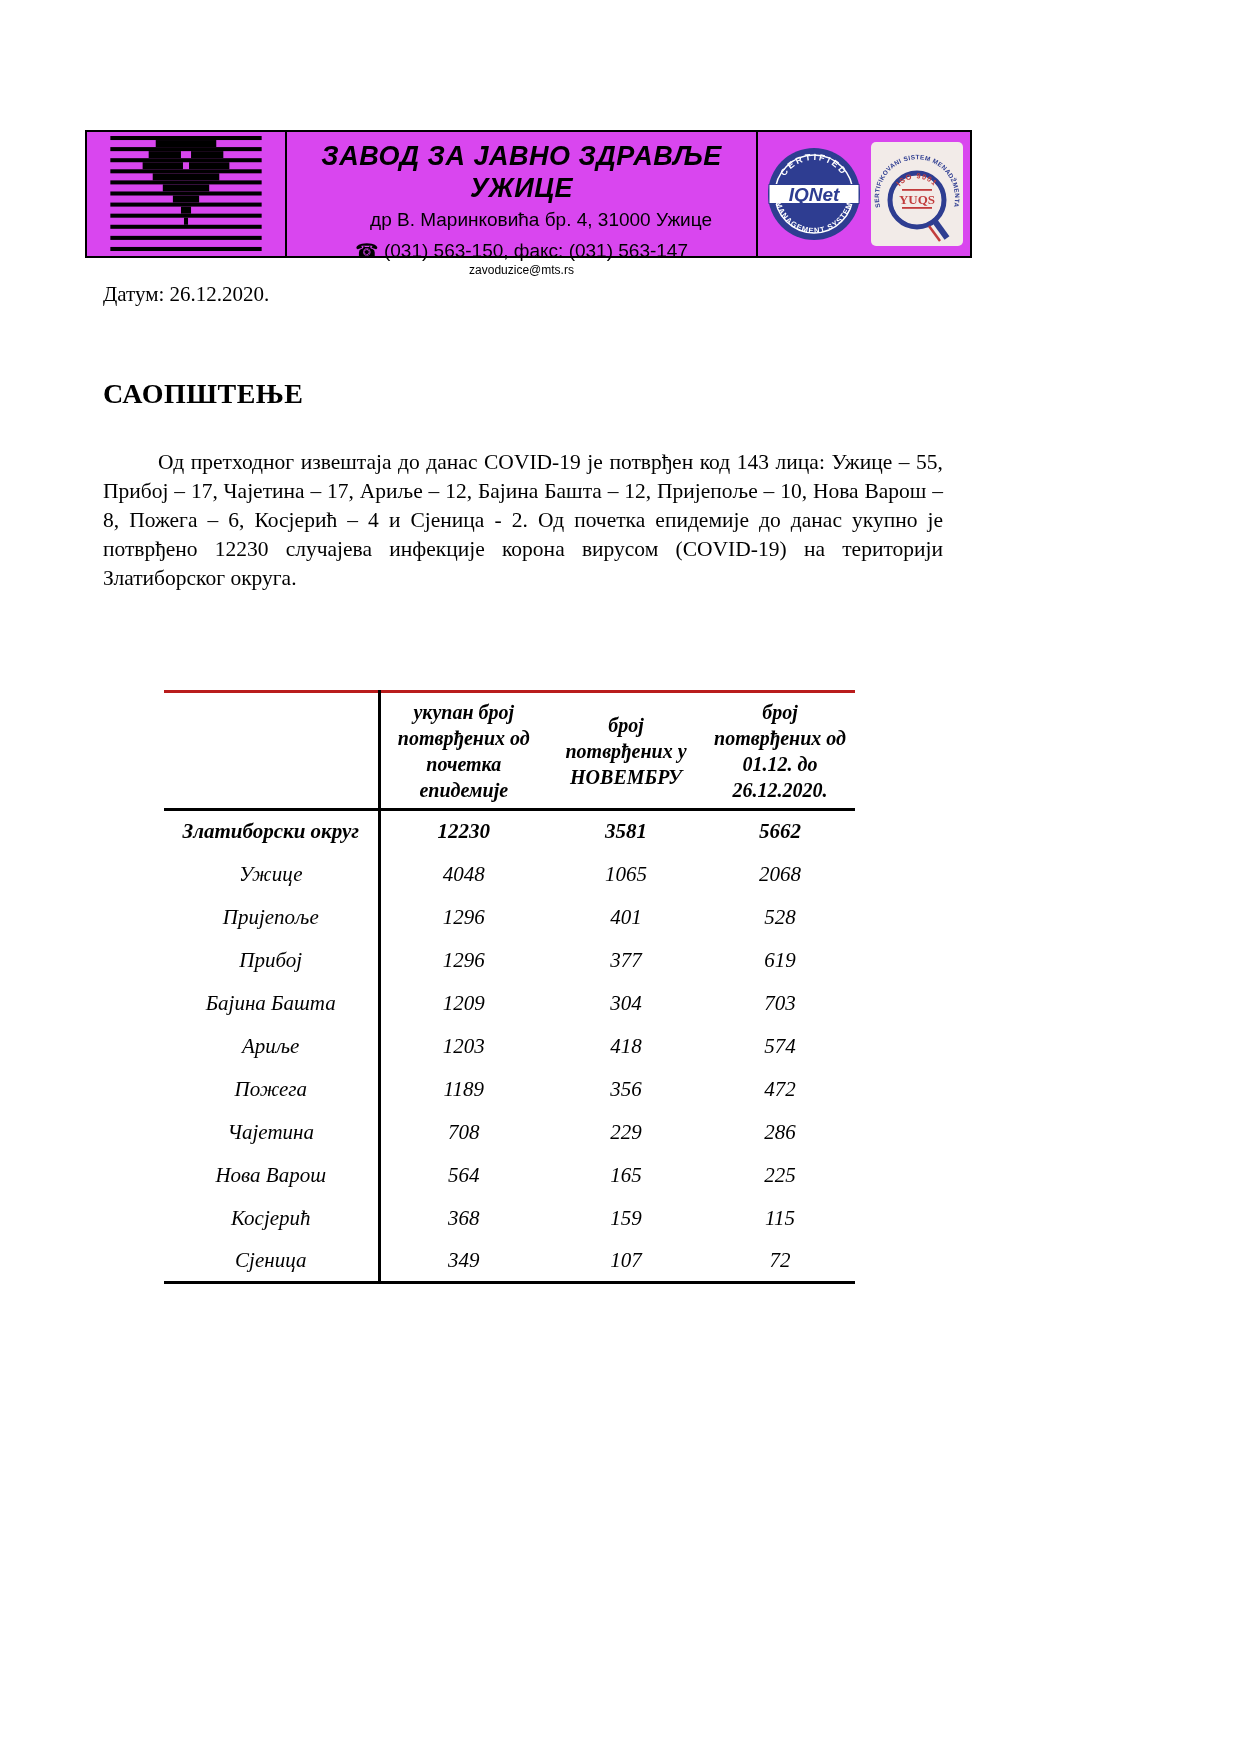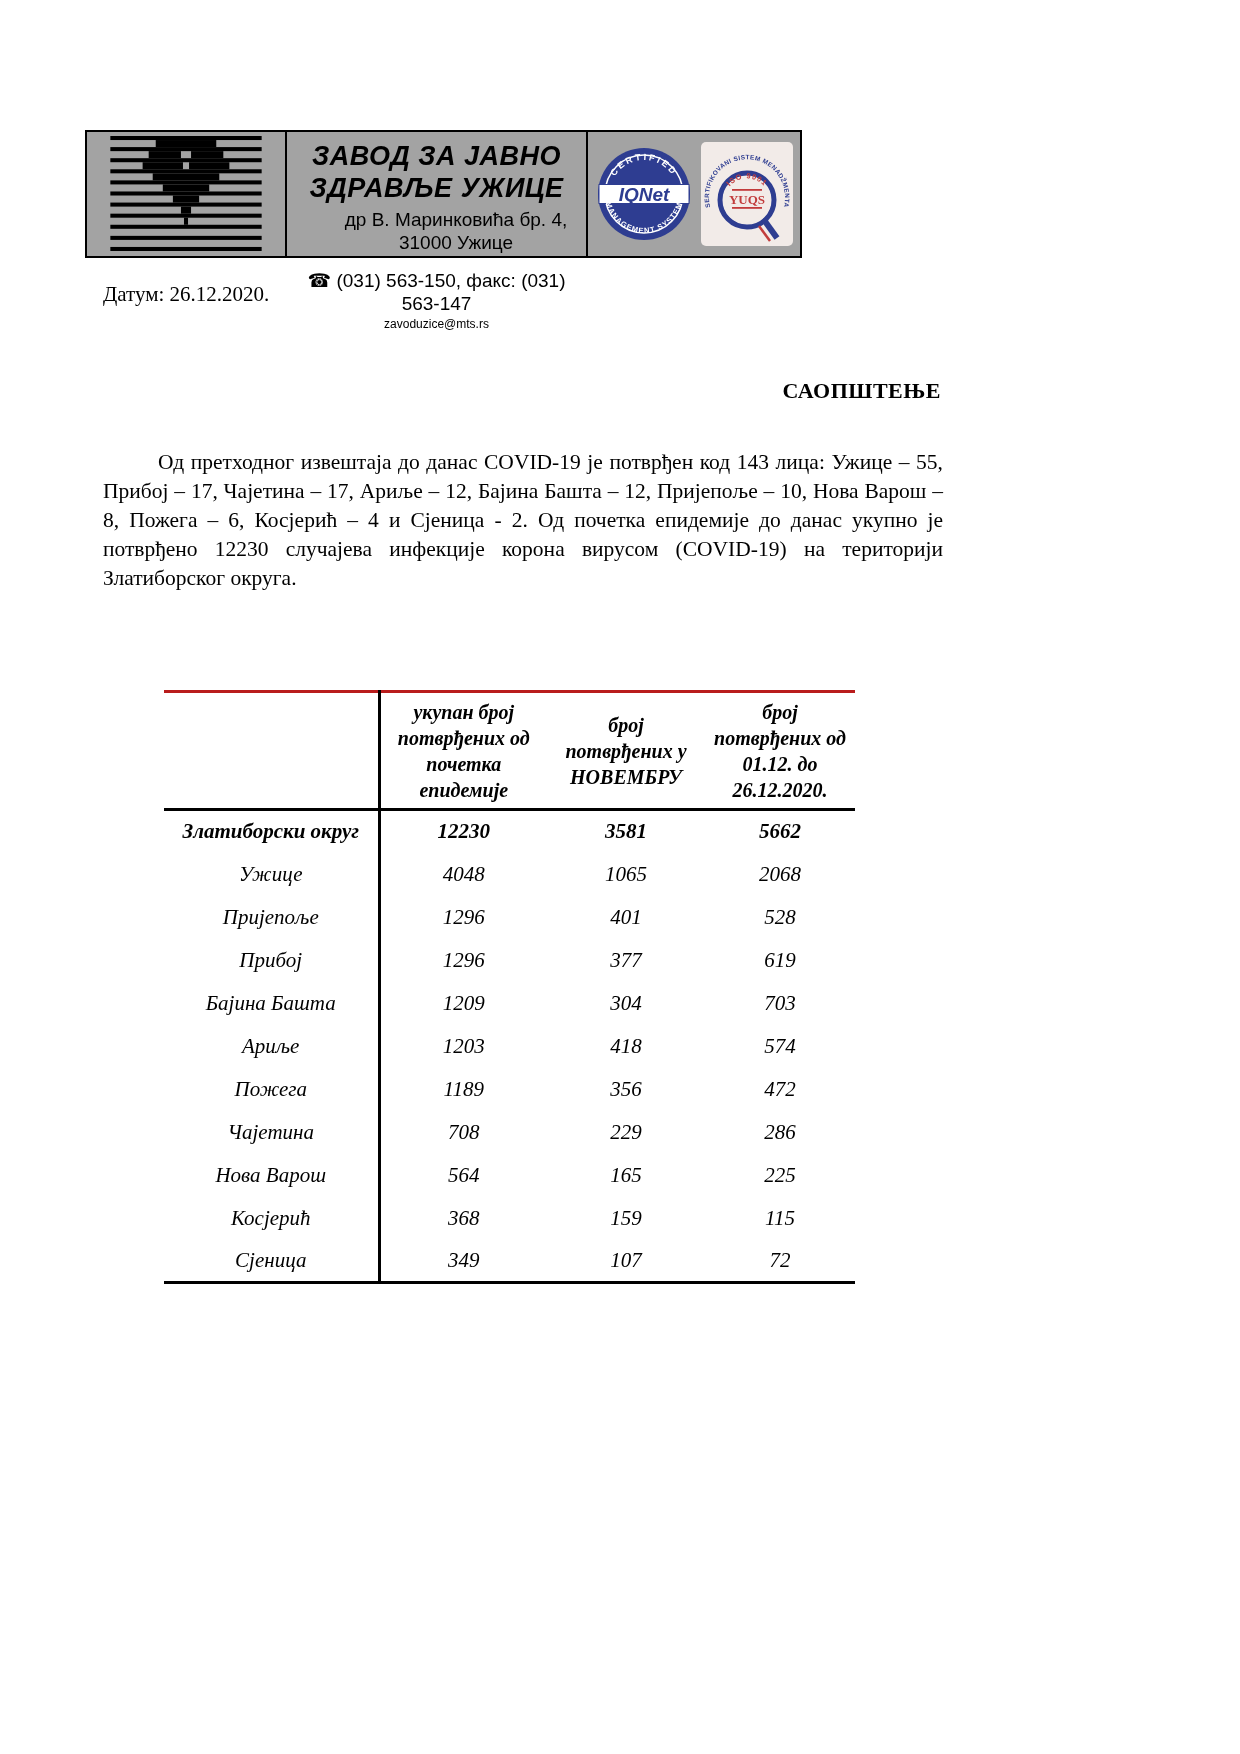--- a/index.html
+++ b/index.html
@@ -3,45 +3,45 @@
 <meta charset="utf-8">
 <style>
   html,body{margin:0;padding:0;background:#e8e8e8;}
   .page{
     width:1240px;height:1754px;background:#ffffff;position:relative;
     font-family:"Liberation Serif", serif;color:#000;margin:0 auto;
     overflow:hidden;
   }
   
   .letterhead{
-    position:absolute;left:85px;top:130px;width:717px;height:128px;
-    border:2px solid #000;display:flex;box-sizing:border-box;background:#a3a3a3;
+    position:absolute;left:85px;top:130px;width:887px;height:128px;
+    border:2px solid #000;display:flex;box-sizing:border-box;background:#d946ef;
   }
   .logo-cell{
     width:200px;border-right:2px solid #000;box-sizing:border-box;
     display:flex;align-items:center;justify-content:center;
   }
   .org-cell{
     flex:1;border-right:2px solid #000;box-sizing:border-box;
     text-align:center;font-family:"Liberation Sans", sans-serif;
     padding-top:8px;line-height:1.2;
   }
   .org-name{font-size:27px;font-weight:bold;font-style:italic;letter-spacing:0.5px;}
   .org-address{font-size:19px;margin-top:4px;margin-left:39px;}
-  .org-phone{font-size:19px;margin-top:16px;}
+  .org-phone{font-size:19px;margin-top:8px;}
   .org-email{font-size:12px;margin-top:1px;}
   .certs-cell{
     width:212px;display:flex;align-items:center;justify-content:center;gap:9px;
     box-sizing:border-box;
   }
   
   .date-line{position:absolute;left:103px;top:282px;font-size:21px;margin:0;}
   .doc-title{
     position:absolute;left:103px;top:378px;width:838px;margin:0;
-    text-align:right;font-size:22px;font-weight:bold;letter-spacing:0.5px;
+    text-align:left;font-size:28px;font-weight:bold;letter-spacing:0.5px;
   }
   .body-par{
     position:absolute;left:103px;top:448px;width:840px;margin:0;
     font-size:21.5px;line-height:29px;text-align:justify;text-indent:55px;
   }
   
   .data-table{
     position:absolute;left:164px;top:690px;border-collapse:collapse;
     border-top:3px solid #b91c1c;border-bottom:3px solid #000;
   }

